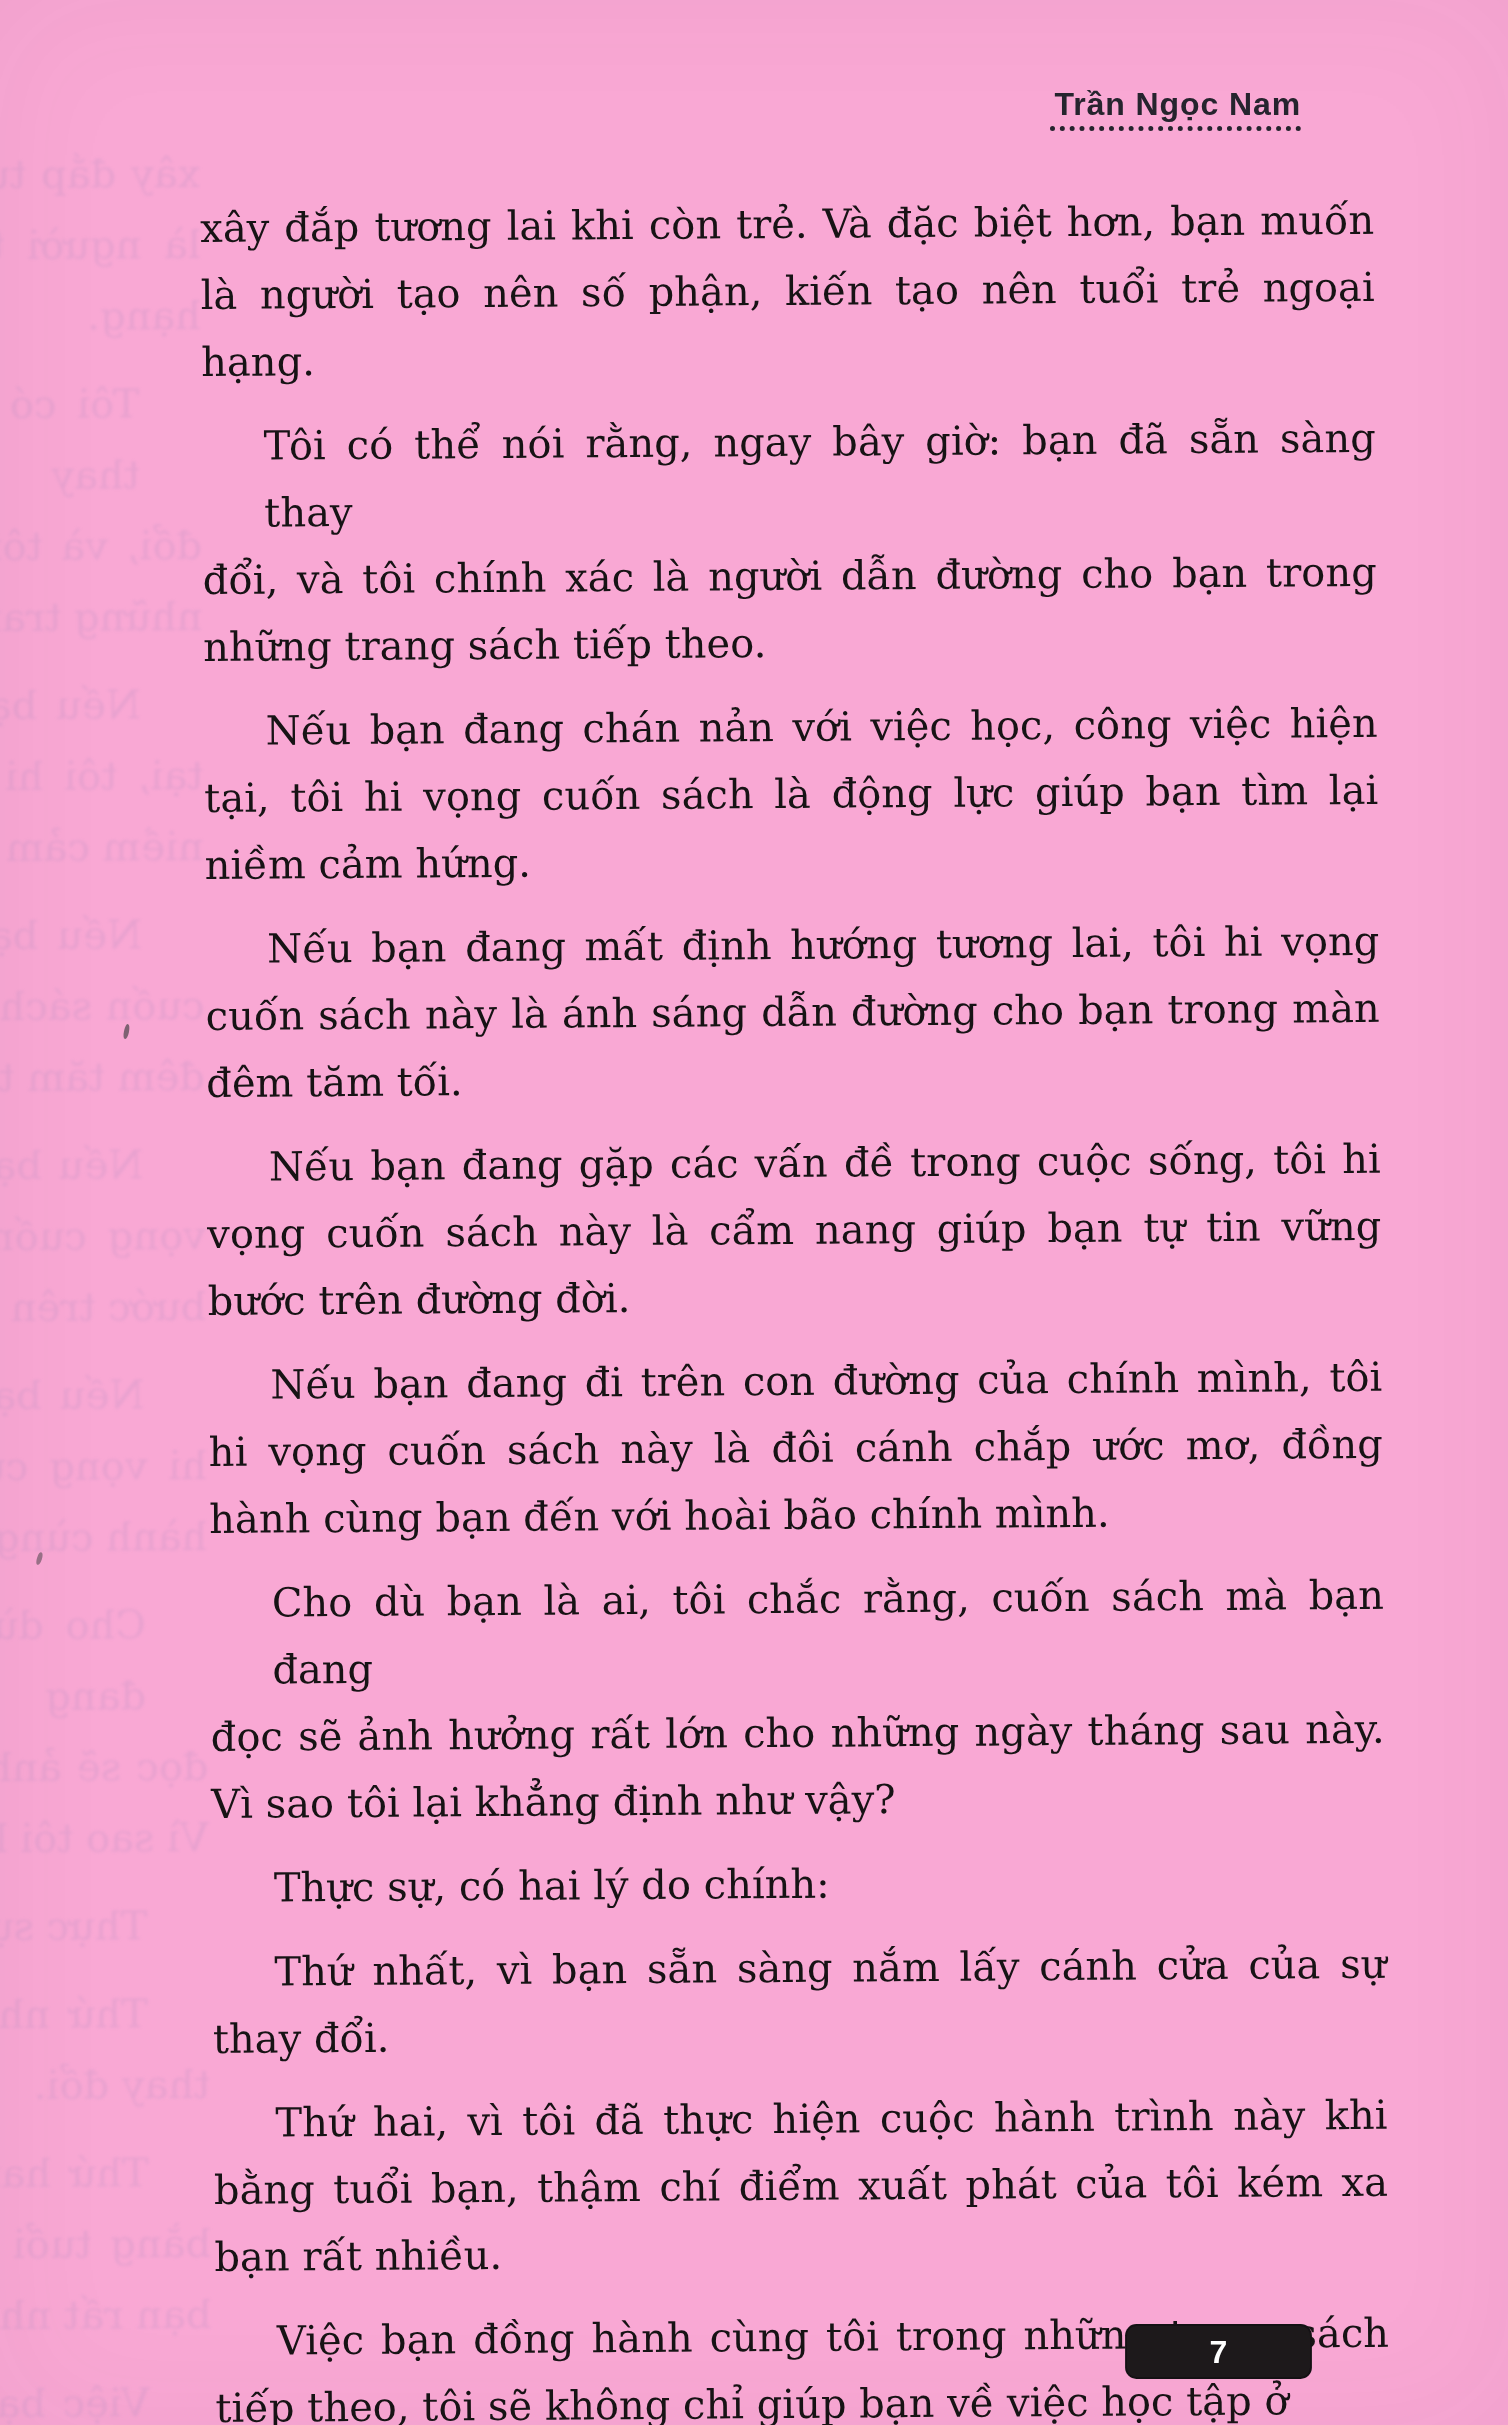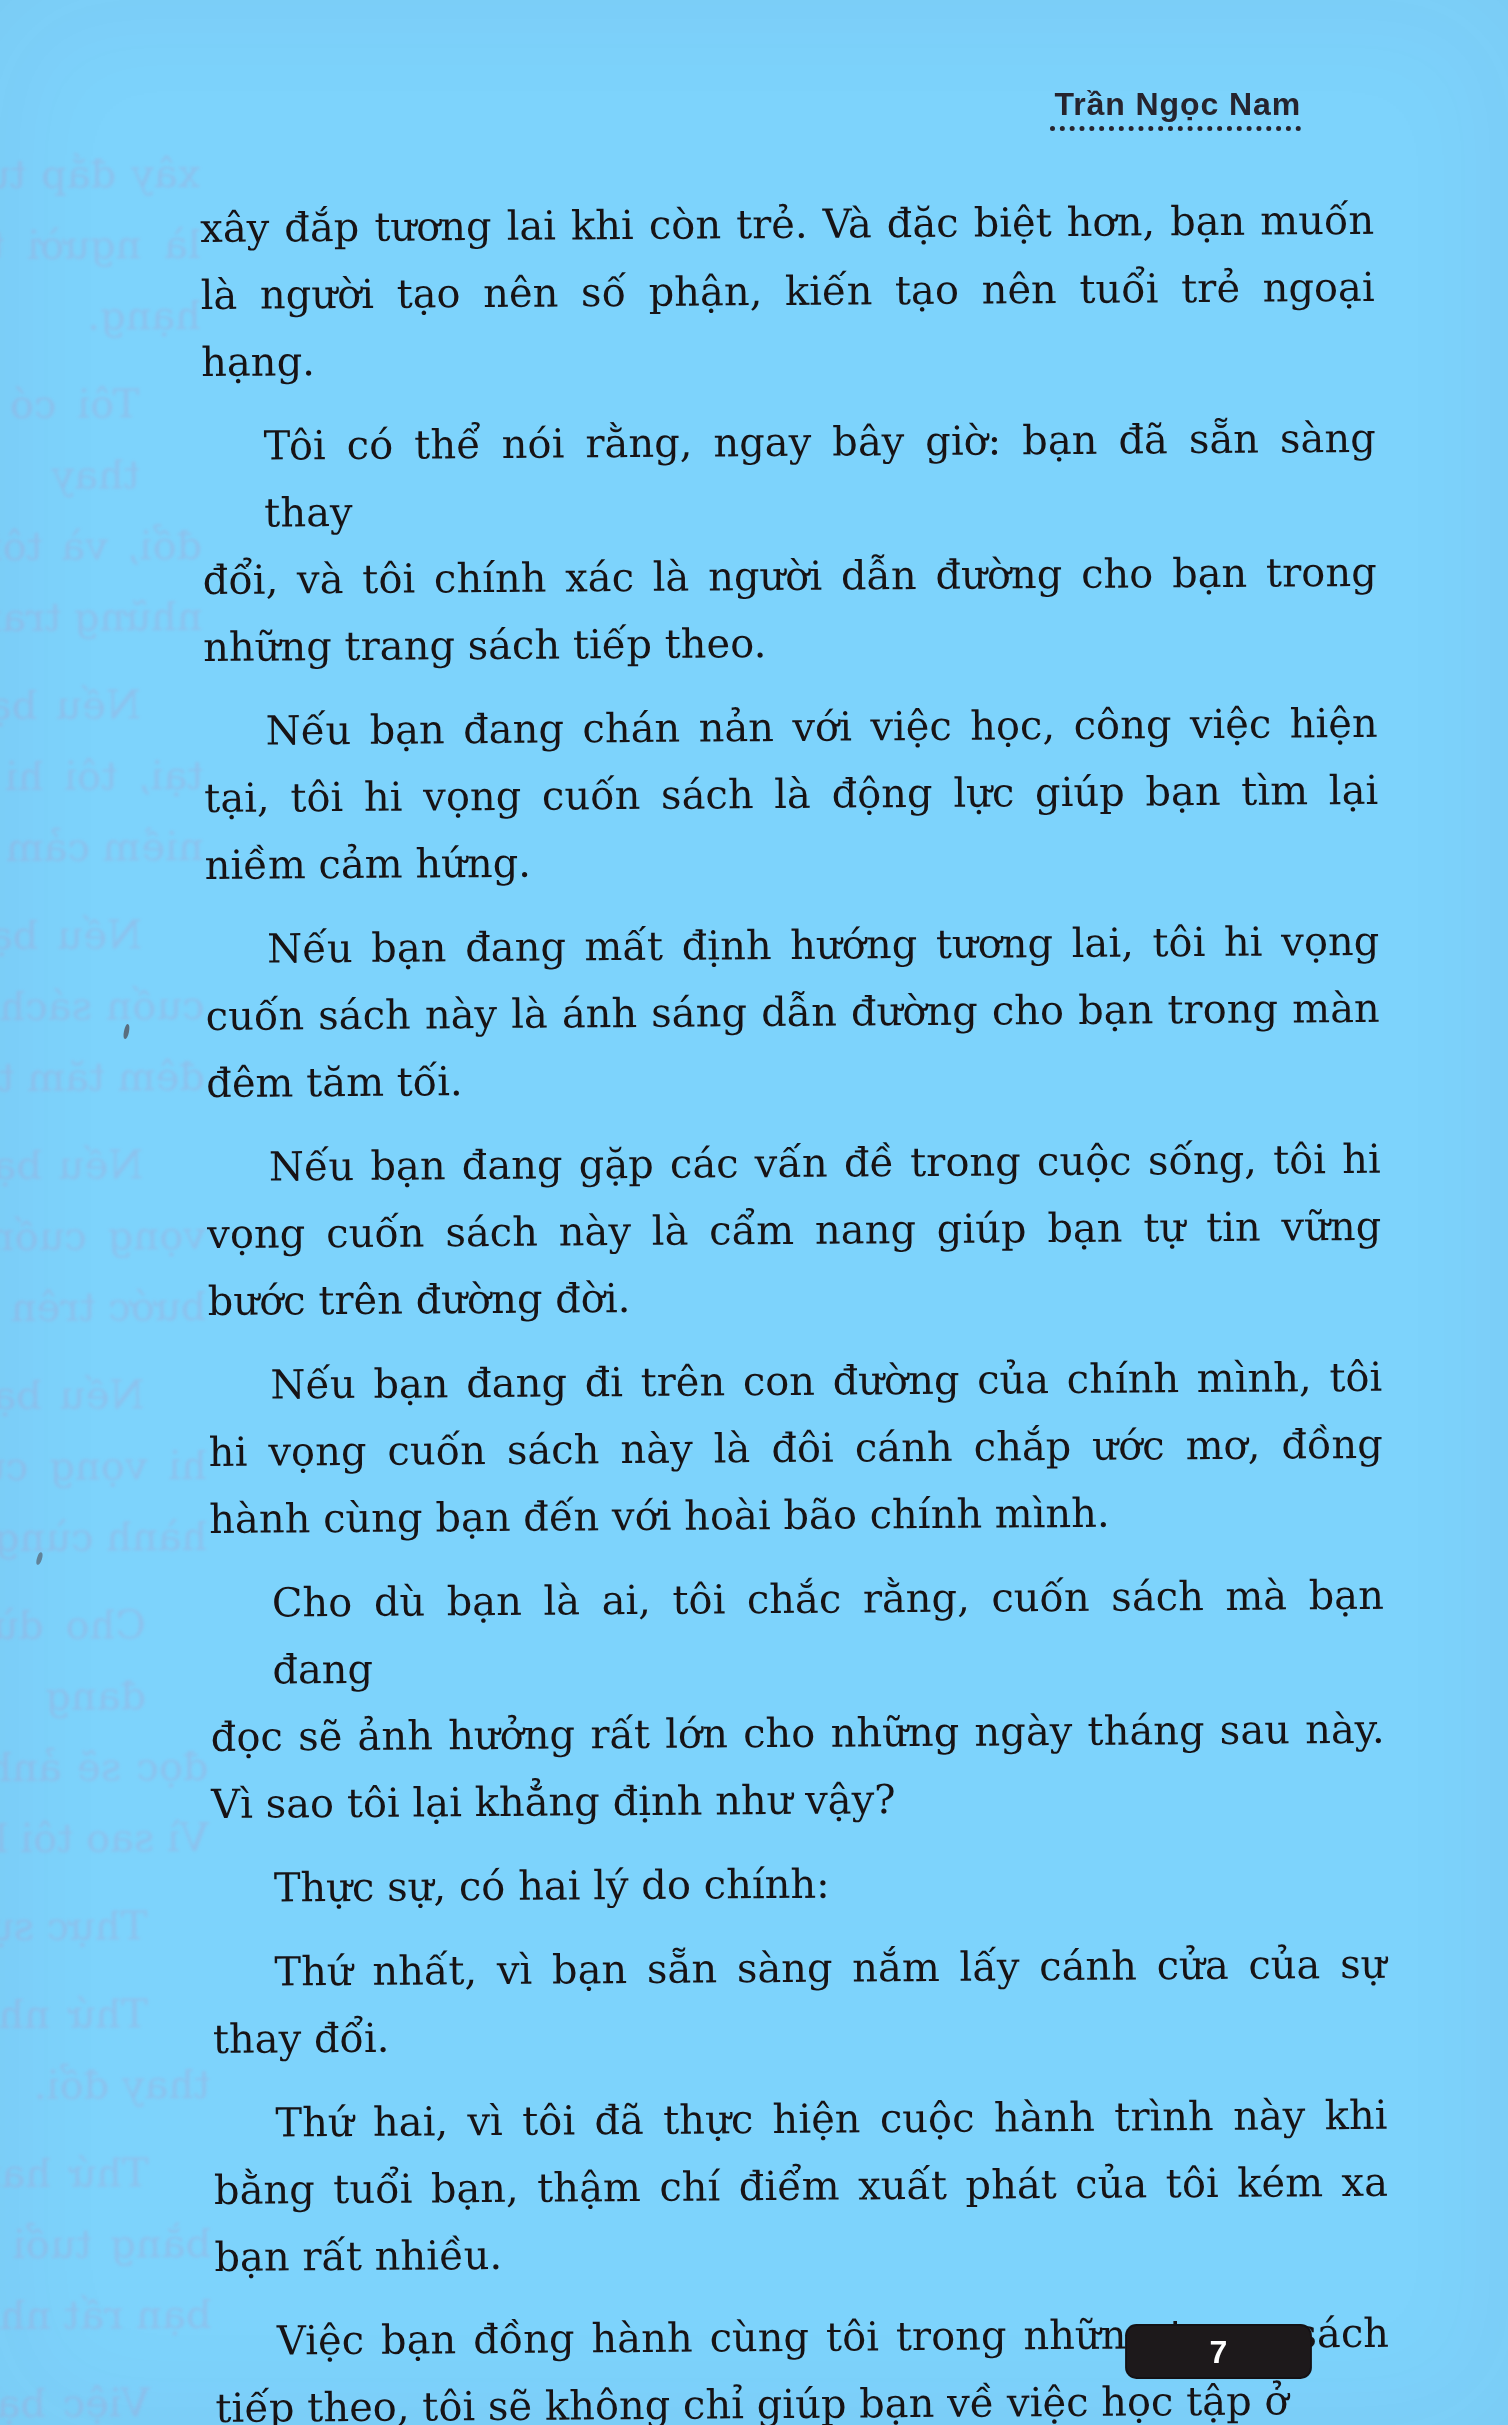--- a/index.html
+++ b/index.html
@@ -1,21 +1,21 @@
 <!DOCTYPE html>
 <html style="font-size:15px"><head>
 <meta charset="utf-8">
 <style>
   html, body { margin: 0; padding: 0; background: #e9e9e9; }
 
   .page {
     position: relative;
     width: 1509px;
     height: 2426px;
-    background: #7dd3fc;
+    background: #f9a8d4;
     overflow: hidden;
     font-family: "DejaVu Serif", "Liberation Serif", serif;
     box-shadow: inset 0 0 131px rgba(70, 45, 70, 0.05);
   }
 
   
   .header {
     position: absolute;
     top: 86px;
     right: 208px;

